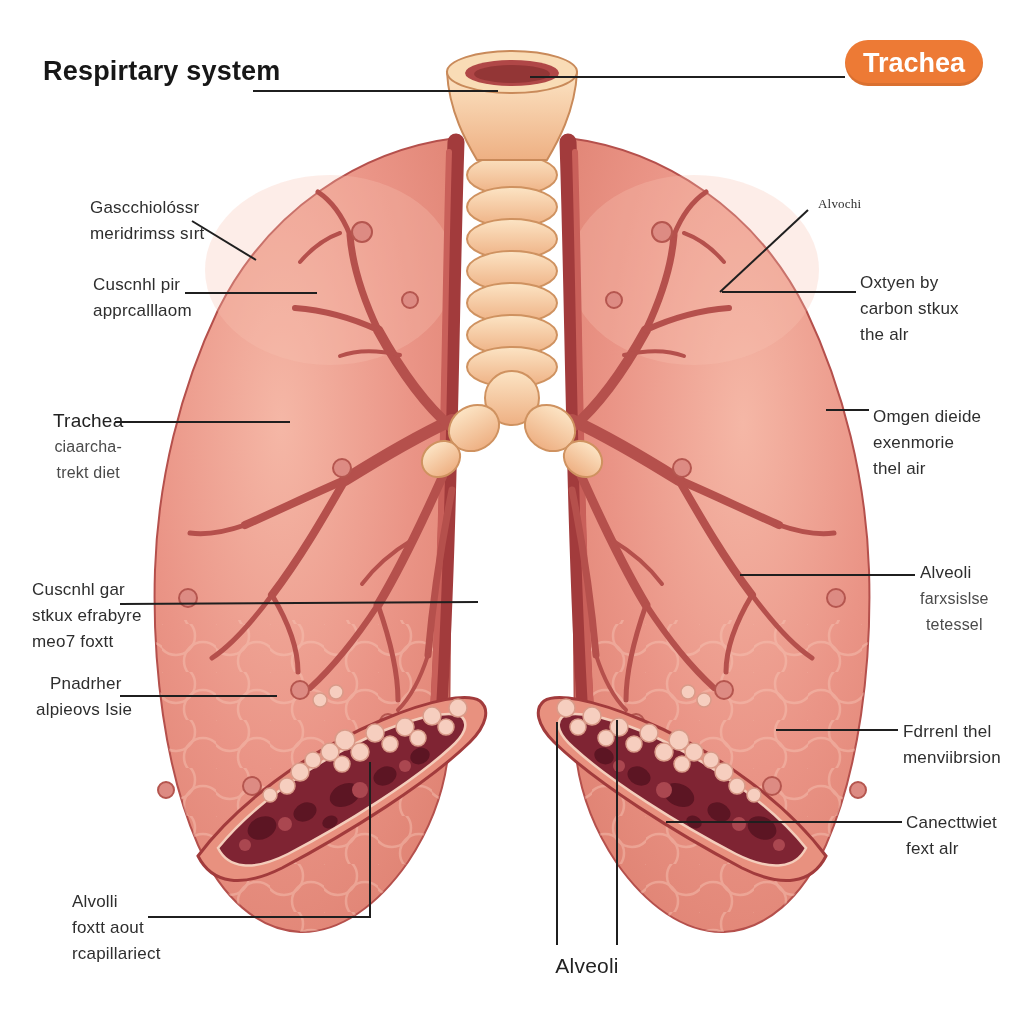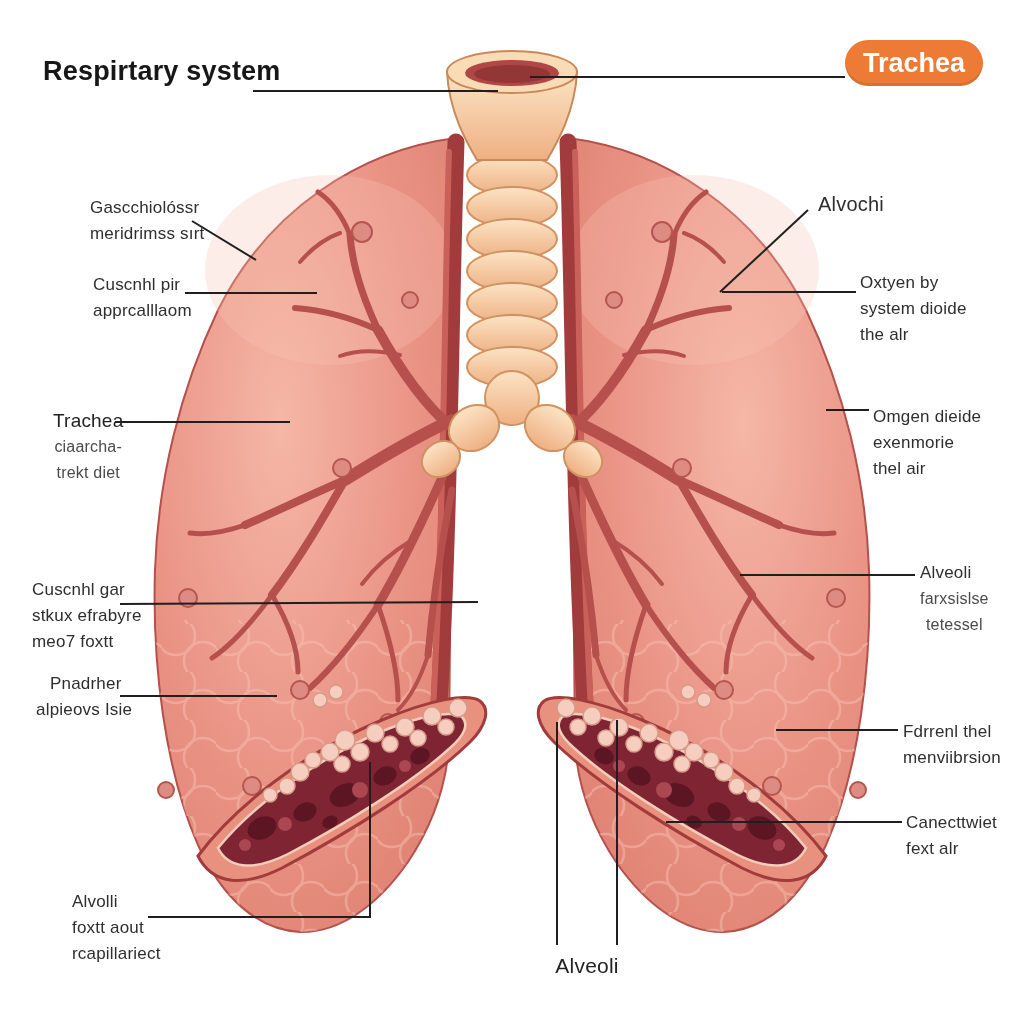--- a/index.html
+++ b/index.html
@@ -7,21 +7,21 @@
           font-family:"Liberation Sans",sans-serif;}
   .art{position:absolute;left:0;top:0;}
   .title{position:absolute;left:43px;top:56px;font-size:27px;font-weight:bold;color:#171717;letter-spacing:.2px;}
   .badge{position:absolute;left:845px;top:40px;width:138px;height:46px;background:#ed7a35;border-radius:23px;
          color:#ffffff;font-size:27px;font-weight:bold;display:flex;align-items:center;justify-content:center;
          box-shadow:inset 0 -3px 0 rgba(0,0,0,.08);}
   .lbl{position:absolute;font-size:17px;line-height:26px;color:#2e2e2e;letter-spacing:.2px;white-space:nowrap;}
   .lbl .big{font-size:19px;color:#222;}
   .lbl .sub{font-size:16px;color:#4a4a4a;text-align:center;}
   .lbl.center{text-align:center;}
-  .r1{font-size:20px;}
+  .r1{font-size:13px;font-family:Liberation Serif, serif;}
   .bottomlbl{font-size:21px;color:#222;}
 </style>
 </head>
 <body>
 
 <div class="canvas">
 
   <svg class="art" width="1024" height="1024" viewBox="0 0 1024 1024" xmlns="http://www.w3.org/2000/svg" xmlns:xlink="http://www.w3.org/1999/xlink">
     <defs>
       <radialGradient id="lungGrad" cx="42%" cy="36%" r="80%">
@@ -208,21 +208,21 @@
     <div>Alvolli</div>
     <div>foxtt aout</div>
     <div>rcapillariect</div>
   </div>
 
   <div class="lbl r1" style="left:818px;top:191px">
     <div>Alvochi</div>
   </div>
   <div class="lbl" style="left:860px;top:270px">
     <div>Oxtyen by</div>
-    <div>system dioide</div>
+    <div>carbon stkux</div>
     <div>the alr</div>
   </div>
   <div class="lbl" style="left:873px;top:404px">
     <div>Omgen dieide</div>
     <div>exenmorie</div>
     <div>thel air</div>
   </div>
   <div class="lbl" style="left:920px;top:560px">
     <div>Alveoli</div>
     <div class="sub">farxsislse</div>

